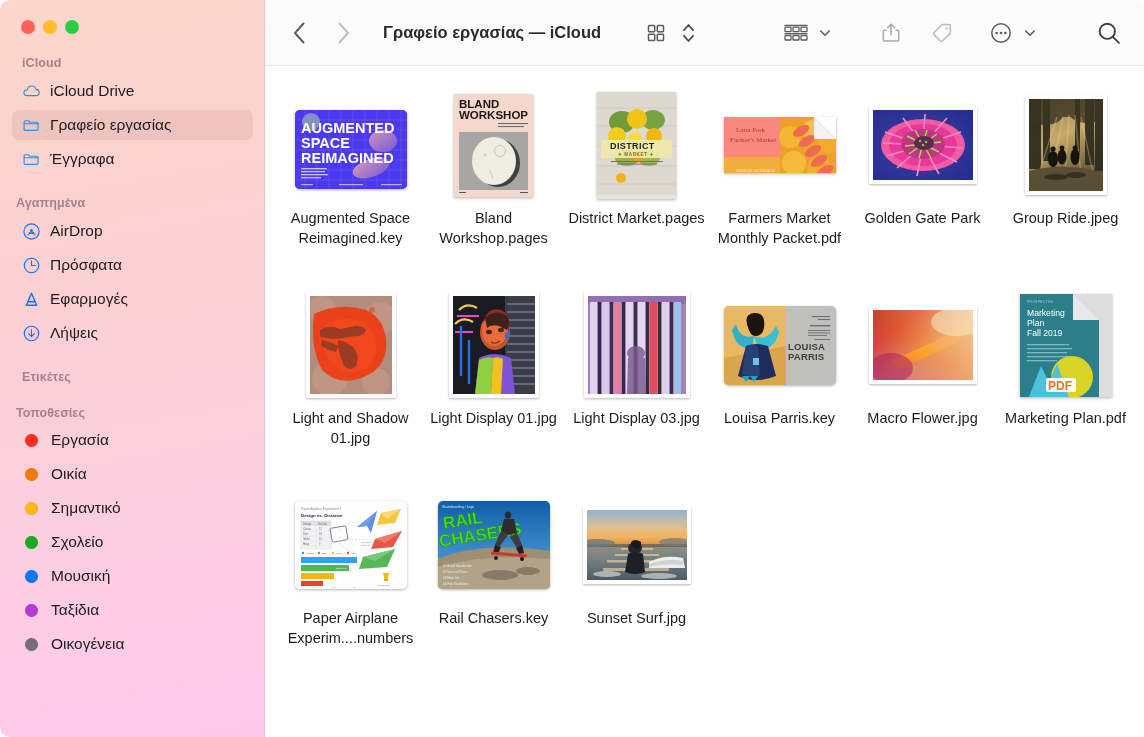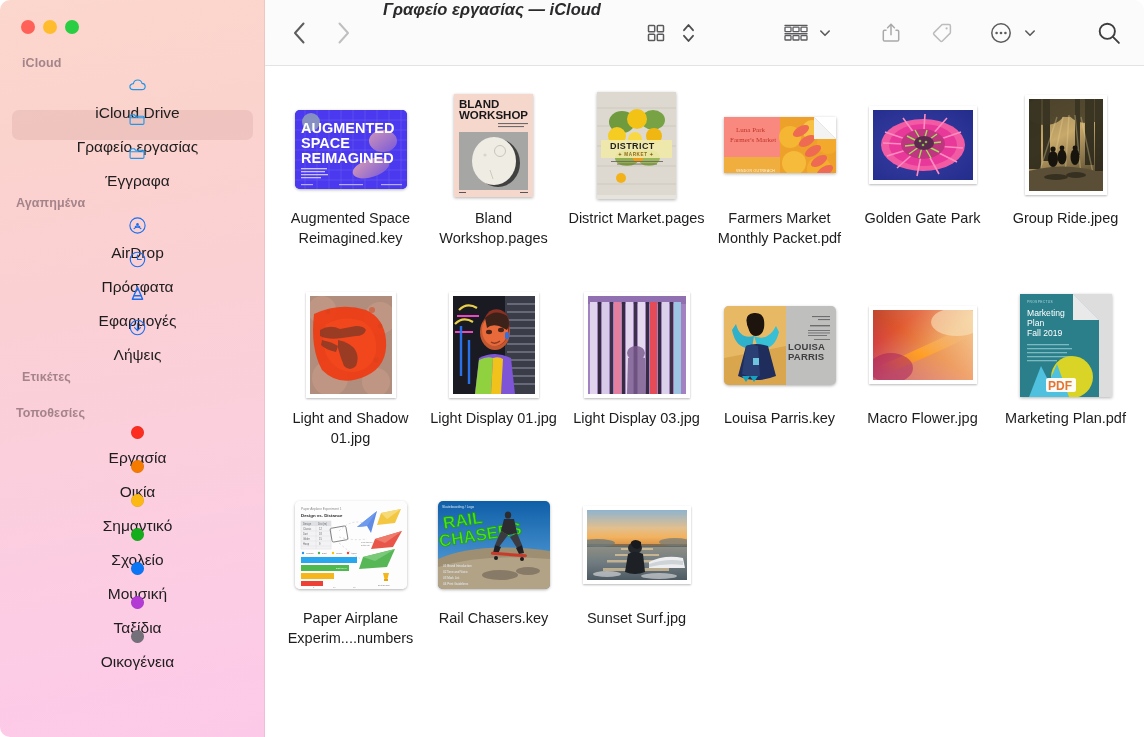--- a/index.html
+++ b/index.html
@@ -77,21 +77,20 @@
 
   .sb-row {
     display: flex;
     align-items: center;
     height: 30px;
     margin: 0 12px 4px 12px;
     padding-left: 10px;
     border-radius: 7px;
     box-sizing: border-box;
     gap: 9px;
-    flex-direction: column;
   }
   .sb-row.selected {
     background: rgba(150, 80, 80, 0.11);
   }
   .sb-label {
     font-size: 15.5px;
     color: #1e1c1d;
     white-space: nowrap;
   }
   .sb-ico {
@@ -121,25 +120,25 @@
     display: flex;
     flex-direction: column;
     background: #ffffff;
     min-width: 0;
   }
 
   .toolbar {
     height: 66px;
     flex: 0 0 66px;
     display: flex;
+    align-items: center;
     background: #fbfbfb;
     border-bottom: 1px solid #e3e3e3;
     box-sizing: border-box;
     padding: 0 18px 0 22px;
-    font-style: italic;
   }
   .nav-btns { display: flex; align-items: center; gap: 20px; }
   .chev {
     width: 24px; height: 28px;
     display: flex; align-items: center; justify-content: center;
   }
   .win-title {
     font-size: 16.5px;
     font-weight: bold;
     color: #2a2a2c;

